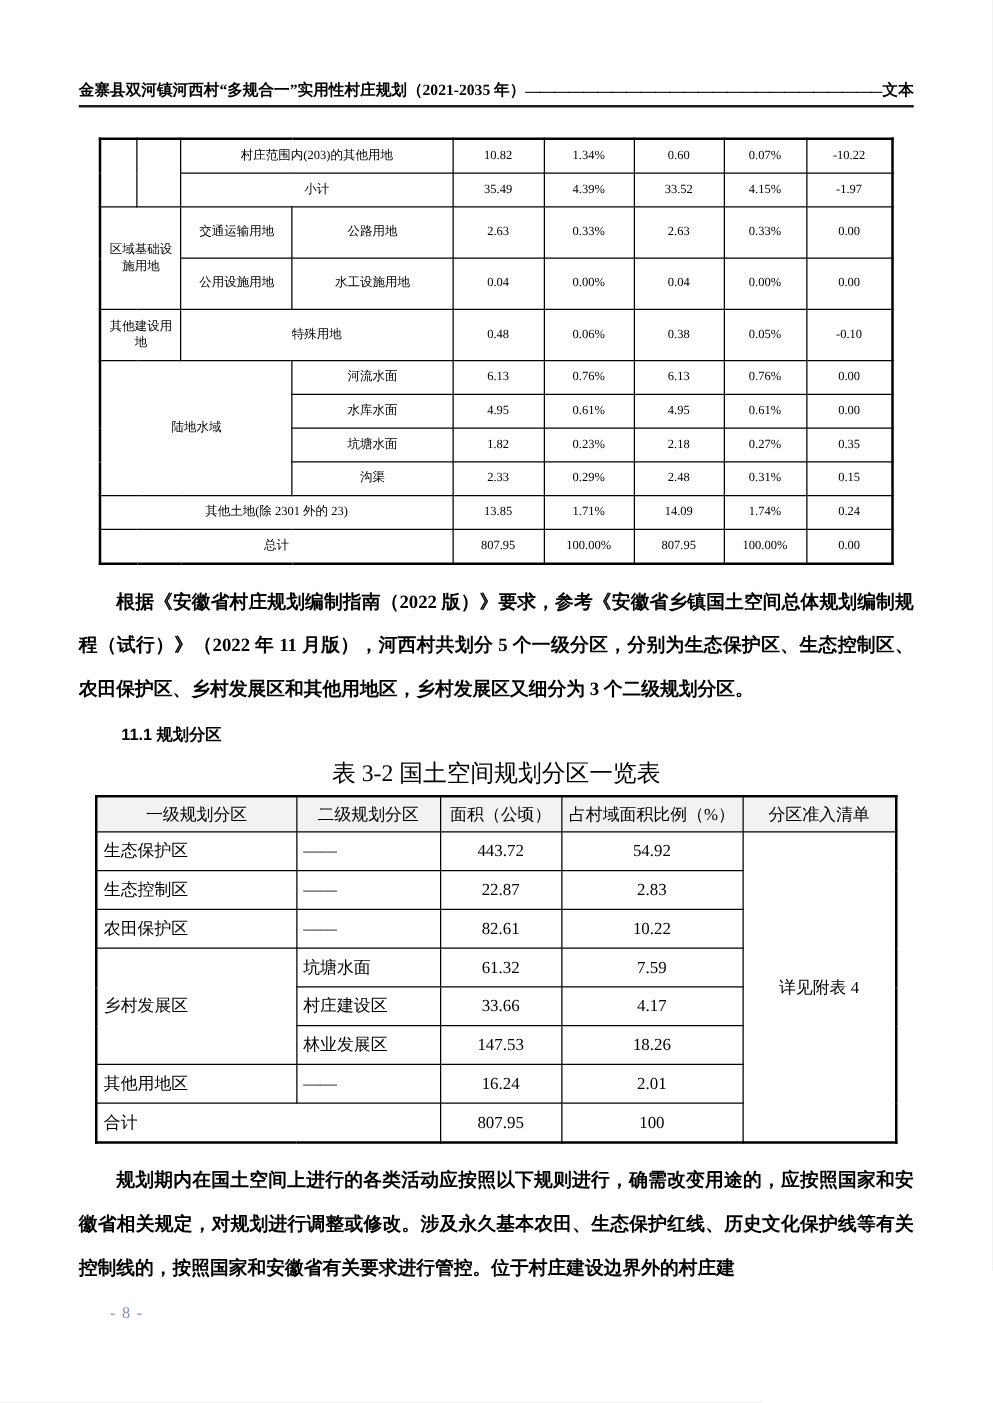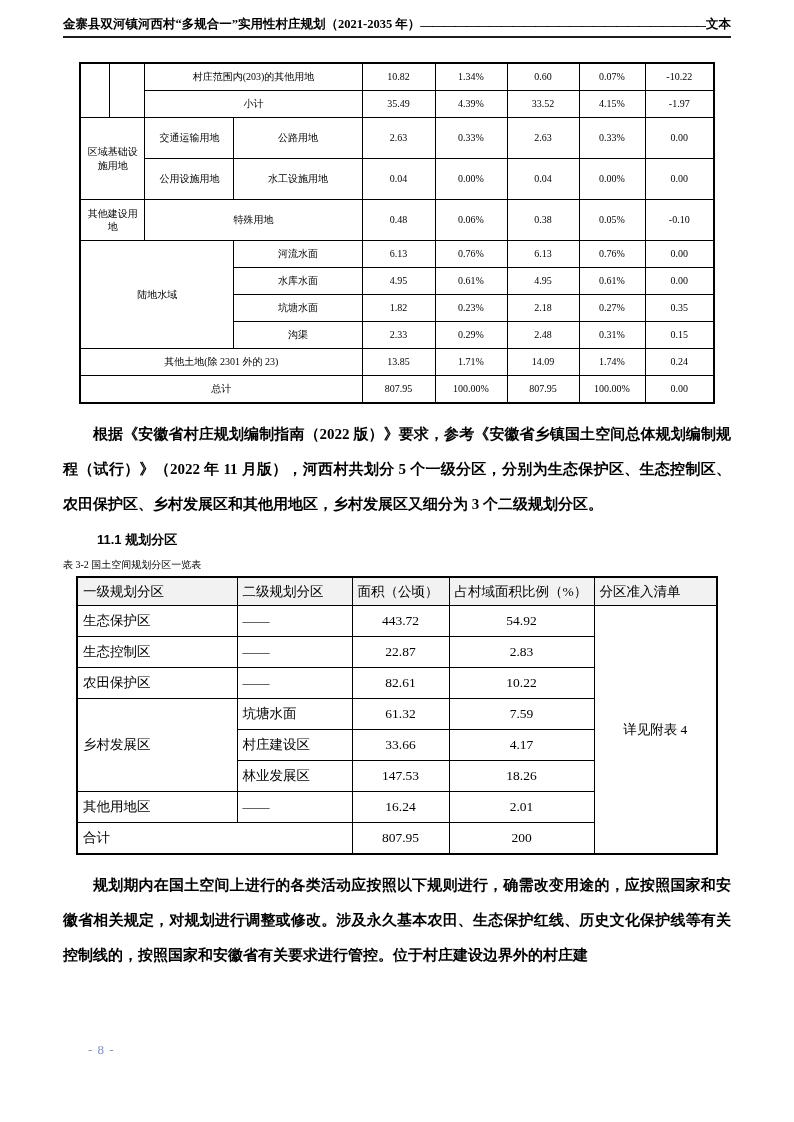--- a/index.html
+++ b/index.html
@@ -2,21 +2,21 @@
 <html><head>
 <meta charset="utf-8">
 <style>
   html,body{margin:0;padding:0;background:#e9e9e9;}
   .page{
     position:relative;
     width:794px;height:1122px;
     margin:0 auto;
     background:#ffffff;
     box-sizing:border-box;
-    padding:16px 63px 0 63px;
+    padding:64px 63px 0 63px;
     overflow:hidden;
     font-family:"Liberation Serif","DejaVu Serif",serif;
     color:#000;
   }
   
   .doc-header{
     display:flex;align-items:flex-end;
     border-bottom:2.5px solid #1c1c1c;
     padding-bottom:3px;
     font-size:12.5px;font-weight:bold;
@@ -47,32 +47,32 @@
     margin:13px 0 0 0;
     font-size:15px;line-height:35px;
     text-align:justify;text-indent:2em;font-weight:bold;
   }
   .sub-heading{
     margin:9px 0 0 34px;
     font-family:Liberation Sans, sans-serif;
     font-size:13px;font-weight:bold;
   }
   .tbl-caption{
-    margin:9px 0 4px 0;text-align:left;font-size:10px;
+    margin:9px 0 4px 0;text-align:center;font-size:19px;
   }
   
   .table2{
     margin:0 auto;border-collapse:collapse;table-layout:fixed;
     width:640px;font-size:13.5px;border:2px solid #000;
   }
   .table2 td{
     border:1px solid #000;vertical-align:middle;
     padding:1px 5px;overflow:hidden;line-height:1.3;
   }
-  .table2 tr.hdr td{background:#f2f2f2;height:25px;text-align:left;}
+  .table2 tr.hdr td{background:#f2f2f2;height:25px;text-align:center;}
   .table2 tr.dr td{height:28px;}
   .table2 td.lt{text-align:left;}
   .table2 td.num{text-align:center;}
   .table2 td.note{text-align:center;}
   
   .page-number{
     position:absolute;left:88px;bottom:64px;
     font-size:13px;letter-spacing:1px;
   }
 </style>
@@ -256,21 +256,21 @@
     </tr>
     <tr class="dr">
       <td class="lt">其他用地区</td>
       <td class="lt">——</td>
       <td class="num">16.24</td>
       <td class="num">2.01</td>
     </tr>
     <tr class="dr">
       <td class="lt" colspan="2">合计</td>
       <td class="num">807.95</td>
-      <td class="num">200</td>
+      <td class="num">100</td>
     </tr>
   </tbody>
     </table>
 
   <p class="para">规划期内在国土空间上进行的各类活动应按照以下规则进行，确需改变用途的，应按照国家和安徽省相关规定，对规划进行调整或修改。涉及永久基本农田、生态保护红线、历史文化保护线等有关控制线的，按照国家和安徽省有关要求进行管控。位于村庄建设边界外的村庄建</p>
 
   <div class="page-number" style="color: rgb(128, 144, 192);">- 8 -</div>
 
 </div>
 

